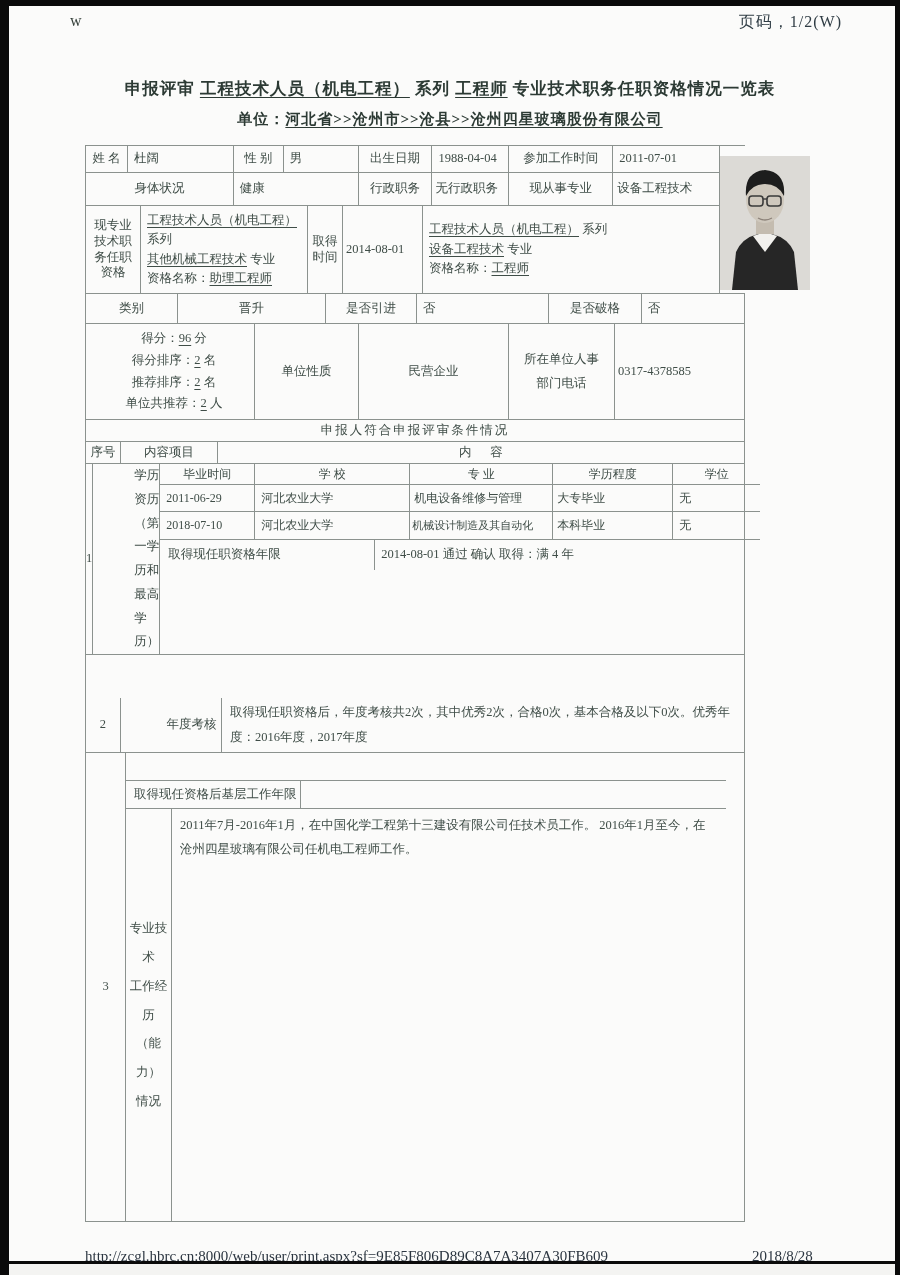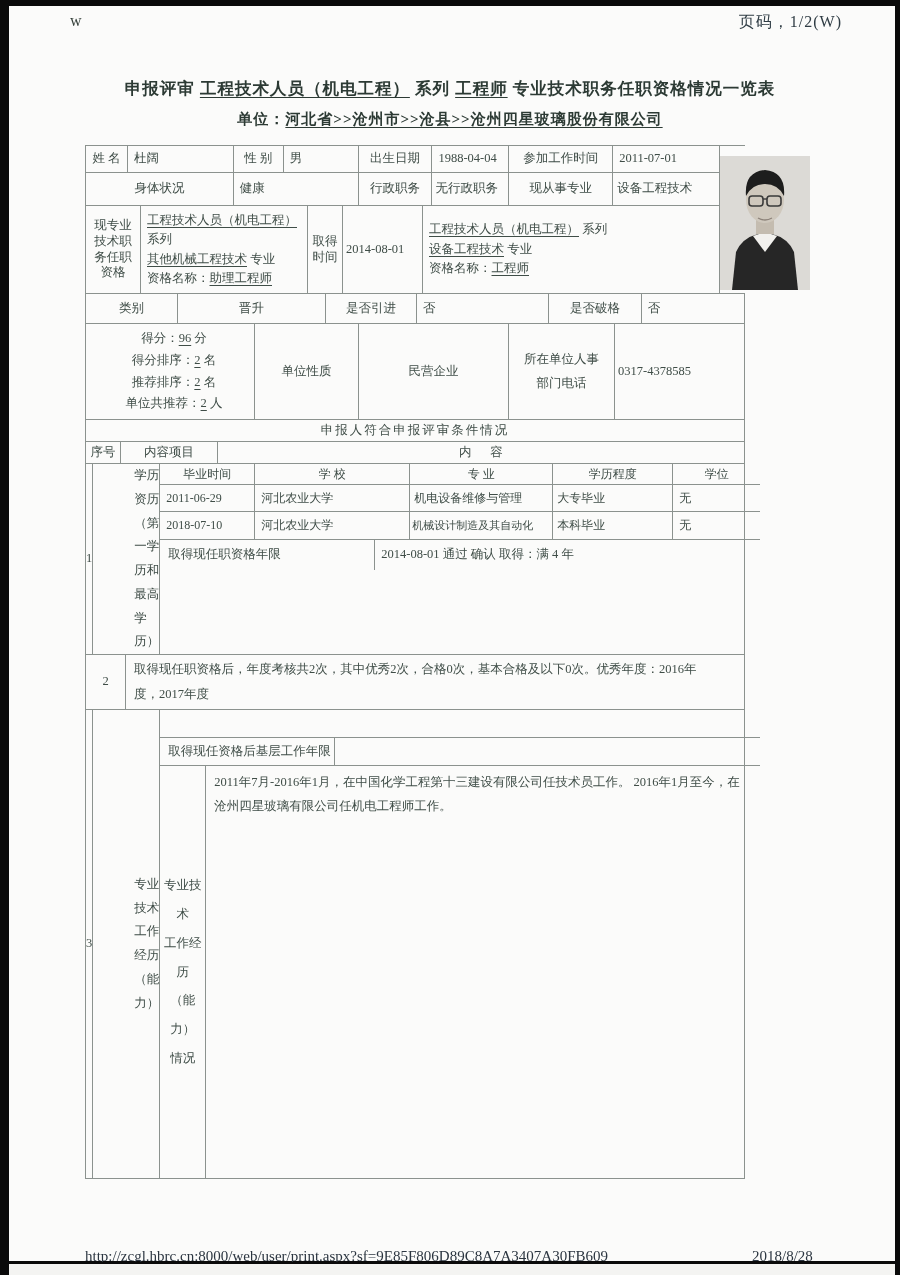--- a/index.html
+++ b/index.html
@@ -54,21 +54,21 @@
 
   
   .sec{display:flex;border-bottom:1px solid var(--bd);}
   .sec:last-child{border-bottom:none;}
   .col-no{width:40px;border-right:1px solid var(--bd);display:flex;justify-content:center;align-items:center;}
   .col-item{width:110px;border-right:1px solid var(--bd);display:flex;flex-direction:column;justify-content:center;align-items:center;line-height:1.9;padding-left:41px;}
   .col-content{width:600px;display:flex;flex-direction:column;}
 
   .sub-r{display:flex;border-bottom:1px solid var(--bd);}
   .sub-r:last-child{border-bottom:none;}
-  .h21{height:21px;} .h27{height:27px;} .h28{height:28px;} .h30{height:30px;} .h54{height:54px;}
+  .h21{height:21px;} .h27{height:27px;} .h28{height:28px;} .h30{height:30px;} .h54{height:54px;margin-top:43px;}
   .w95{width:95px;} .w155{width:155px;} .w143{width:143px;} .w120{width:120px;} .w87{width:87px;}
   .w215{width:215px;} .w385{width:385px;} .w175{width:175px;} .w425{width:425px;}
   .sec1-cell{font-size:12px;}
   .sec2-text{padding:4px 8px;line-height:2.0;display:flex;align-items:center;}
   .big-row{display:flex;height:412px;}
   .vert-col{width:46px;border-right:1px solid var(--bd);display:flex;justify-content:center;align-items:center;text-align:center;white-space:pre-line;line-height:2.3;}
   .exp-text{width:554px;padding:5px 8px;line-height:1.9;text-align:left;}
 
   .footer-url{position:absolute;left:85px;top:1246px;width:700px;height:16px;overflow:hidden;font-size:15px;line-height:21px;color:#2b3540;}
   .footer-date{position:absolute;left:752px;top:1246px;width:120px;height:16px;overflow:hidden;font-size:15px;line-height:21px;color:#2b3540;}
@@ -216,31 +216,30 @@
         </div>
         <div class="sub-r h30">
           <div class="c cl w215" style="padding-left:8px">取得现任职资格年限</div>
           <div class="c cl w385 last">2014-08-01 通过 确认 取得：满 4 年</div>
         </div>
       </div>
     </div>
 
     <div class="sec">
       <div class="col-no h54">2</div>
+      <div class="col-item h54">
+        <span>年度考核</span>
+      </div>
       <div class="col-content h54">
         <div class="sec2-text" style="height:54px">取得现任职资格后，年度考核共2次，其中优秀2次，合格0次，基本合格及以下0次。优秀年度：2016年度，2017年度</div>
       </div>
     </div>
 
     <div class="sec">
       <div class="col-no">3</div>
-      <div class="col-item">
-        <span>专业技术工作经历</span>
-        <span>（能力）</span>
-      </div>
       <div class="col-content">
         <div class="sub-r h28">
         </div>
         <div class="sub-r h28">
           <div class="c cl w175" style="padding-left:8px">取得现任资格后基层工作年限</div>
           <div class="c cl w425 last"></div>
         </div>
         <div class="sub-r big-row">
           <div class="vert-col">专业技
 术

